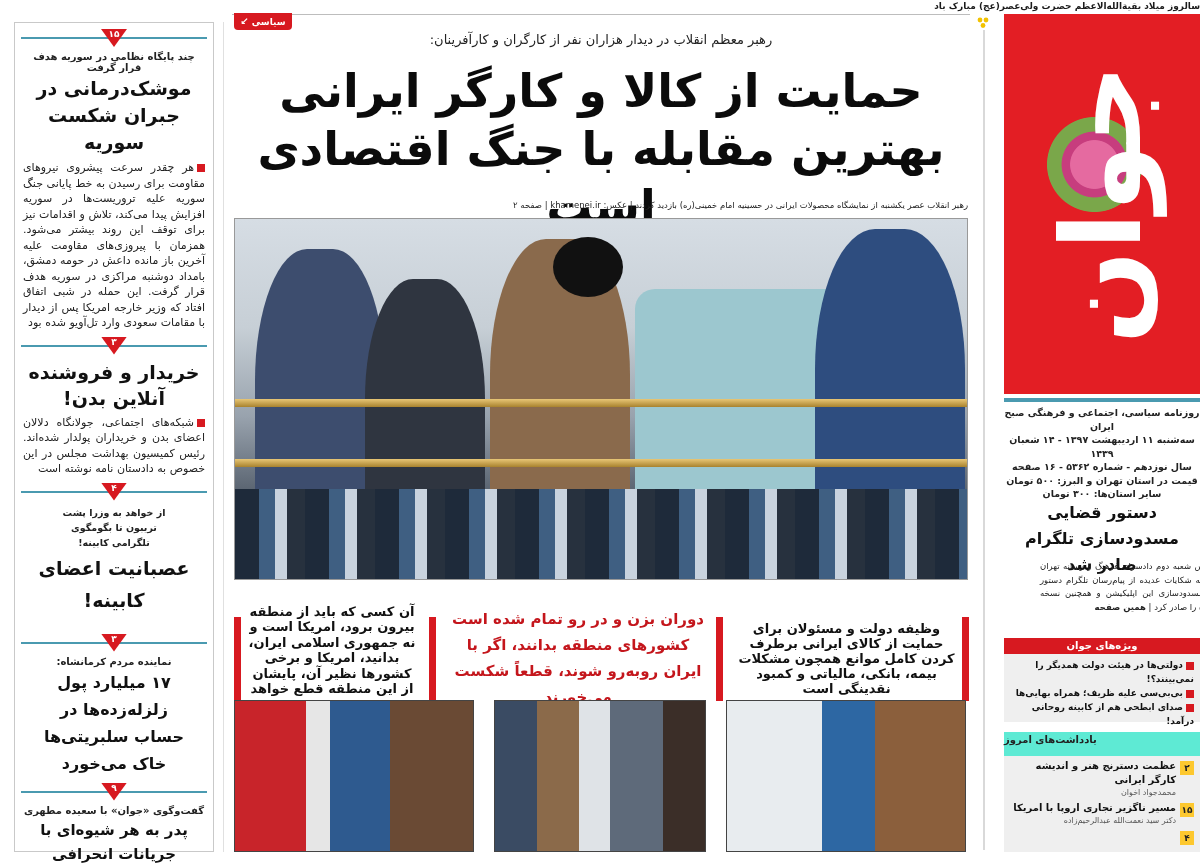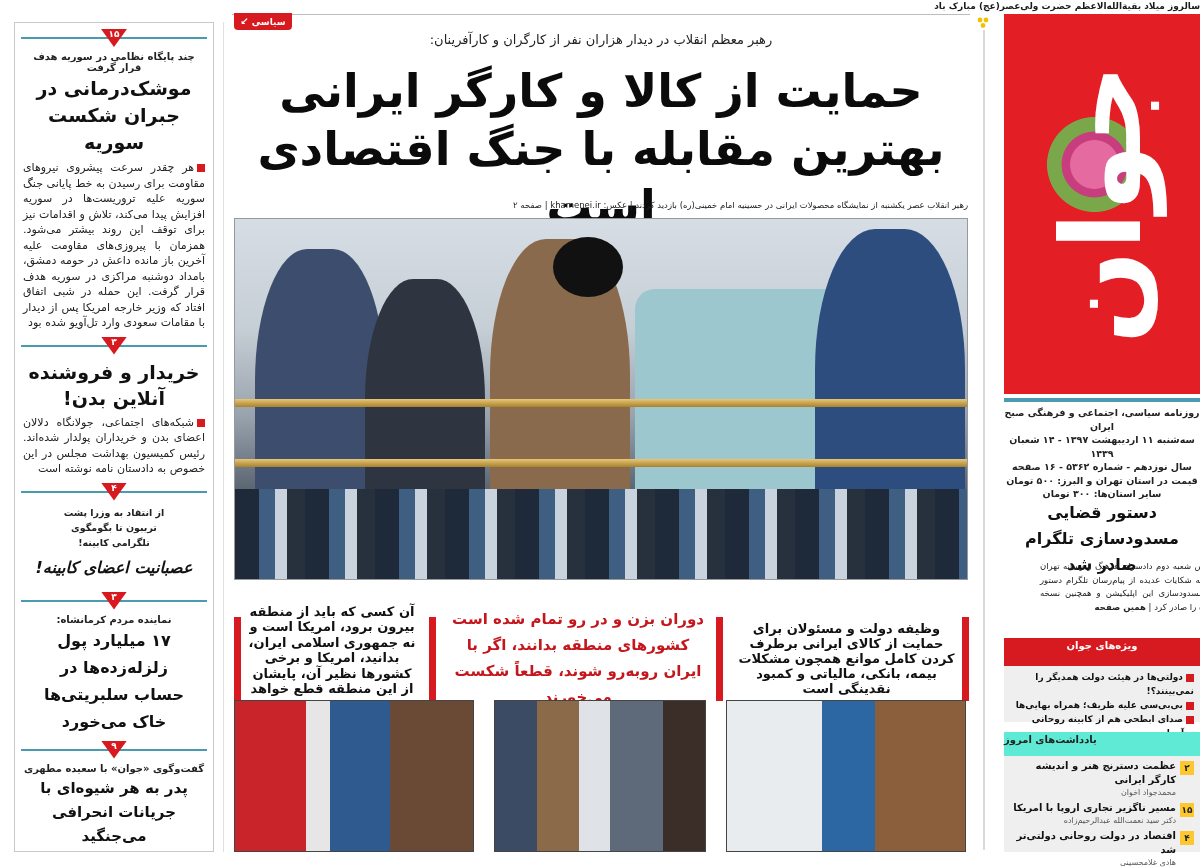--- a/index.html
+++ b/index.html
@@ -38,21 +38,21 @@
   
   #right-col { position: absolute; left: 1000px; top: 0; width: 204px; height: 867px; }
   #occasion { position: absolute; top: 1px; left: 0; right: 4px; font-size: 9px; font-weight: bold; color: #1b1b1b; text-align: right; white-space: nowrap; }
   #masthead { position: absolute; top: 14px; left: 4px; width: 196px; height: 380px; background: #e31e24; overflow: hidden; }
   #flower { position: absolute; left: 30px; top: 90px; width: 110px; height: 110px; border-radius: 50%; background: radial-gradient(circle at 55% 55%, #e56aa0 0 28%, #c73d7e 29% 38%, #7aa74a 39% 55%, rgba(255,255,255,0.0) 56%); }
   #blue-rule { position: absolute; left: 4px; width: 196px; top: 398px; height: 4px; background: #4a9ab0; }
   #issue-info { position: absolute; top: 406px; left: 4px; width: 196px; font-size: 9.5px; line-height: 13.5px; text-align: center; font-weight: bold; color: #222; }
   #telegram-head { position: absolute; top: 500px; left: 4px; width: 196px; text-align: center; font-weight: bold; font-size: 16px; line-height: 26px; color: #111; }
   #telegram-body { position: absolute; top: 560px; left: 6px; width: 192px; font-size: 8.5px; line-height: 13.5px; text-align: justify; color: #222; margin-left: 34px; }
   #special-box { position: absolute; top: 638px; left: 4px; width: 196px; height: 84px; background: #efefef; }
-  #special-title { height: 28px; background: #d71920; color: #fff; font-size: 10px; font-weight: bold; text-align: center; line-height: 16px; }
+  #special-title { height: 16px; background: #d71920; color: #fff; font-size: 10px; font-weight: bold; text-align: center; line-height: 16px; }
   .special-item { font-size: 9px; font-weight: bold; line-height: 14px; padding-right: 6px; color: #111; }
   #special-page { font-size: 9.5px; font-weight: bold; padding-right: 8px; margin-top: 2px; }
   #notes-box { position: absolute; top: 732px; left: 4px; width: 196px; height: 120px; background: #efefef; }
   #notes-title { height: 24px; background: #5eead4; color: #222; font-size: 10px; font-weight: bold; text-align: left; line-height: 16px; }
   .note { display: flex; align-items: flex-start; gap: 4px; padding: 3px 6px 0 4px; }
   .note-num { background: #fdc82f; color: #222; font-size: 9px; font-weight: bold; min-width: 14px; height: 14px; line-height: 14px; text-align: center; margin-top: 2px; }
   .note-title { font-size: 10px; font-weight: bold; line-height: 14px; color: #111; }
   .note-author { font-size: 8px; color: #555; line-height: 11px; }
 
   #yellow-dots { position: absolute; left: 977px; top: 14px; width: 12px; height: 12px; }
@@ -74,22 +74,22 @@
 
   <div class="sep">
     <div class="tri">۳</div>
   </div>
   <div class="lhead" style="font-size:19px;line-height:26px;margin-top:4px;">خریدار و فروشنده آنلاین بدن!</div>
   <div class="lbody"><span class="sq"></span><span>شبکه‌های اجتماعی، جولانگاه دلالان اعضای بدن و خریداران پولدار شده‌اند. رئیس کمیسیون بهداشت مجلس در این خصوص به دادستان نامه نوشته است</span></div>
 
   <div class="sep">
     <div class="tri">۴</div>
   </div>
-  <div class="kicker" style="font-size:9.5px;line-height:15px;padding:0 30px;">از انتقاد به وزرا پشت تریبون تا بگومگوی تلگرامی کابینه!</div>
-  <div class="lhead" style="font-size:16px;line-height:32px;margin:2px 20px 8px;font-style:italic;">عصبانیت اعضای کابینه!</div>
+  <div class="kicker" style="font-size:9.5px;line-height:15px;padding:0 30px;">از خواهد به وزرا پشت تریبون تا بگومگوی تلگرامی کابینه!</div>
+  <div class="lhead" style="font-size:19px;line-height:32px;margin:2px 20px 18px;">عصبانیت اعضای کابینه!</div>
 
   <div class="sep">
     <div class="tri">۳</div>
   </div>
   <div class="kicker">نماینده مردم کرمانشاه:</div>
   <div class="lhead" style="font-size:16px;line-height:27px;margin:0 22px 6px;">۱۷ میلیارد پول زلزله‌زده‌ها در حساب سلبریتی‌ها خاک می‌خورد</div>
 
   <div class="sep">
     <div class="tri">۹</div>
   </div>
@@ -193,19 +193,15 @@
     </div>
     <div class="note">
       <div class="note-num">۱۵</div>
       <div>
         <div class="note-title">مسیر ناگزیر تجاری اروپا با امریکا</div>
         <div class="note-author">دکتر سید نعمت‌الله عبدالرحیم‌زاده</div>
       </div>
     </div>
     <div class="note">
       <div class="note-num">۴</div>
-      <div>
-        <div class="note-title">اقتصاد در دولت روحانی دولتی‌تر شد</div>
-        <div class="note-author">هادی غلامحسینی</div>
-      </div>
     </div>
   </div>
 </div>
 
 </body></html>

